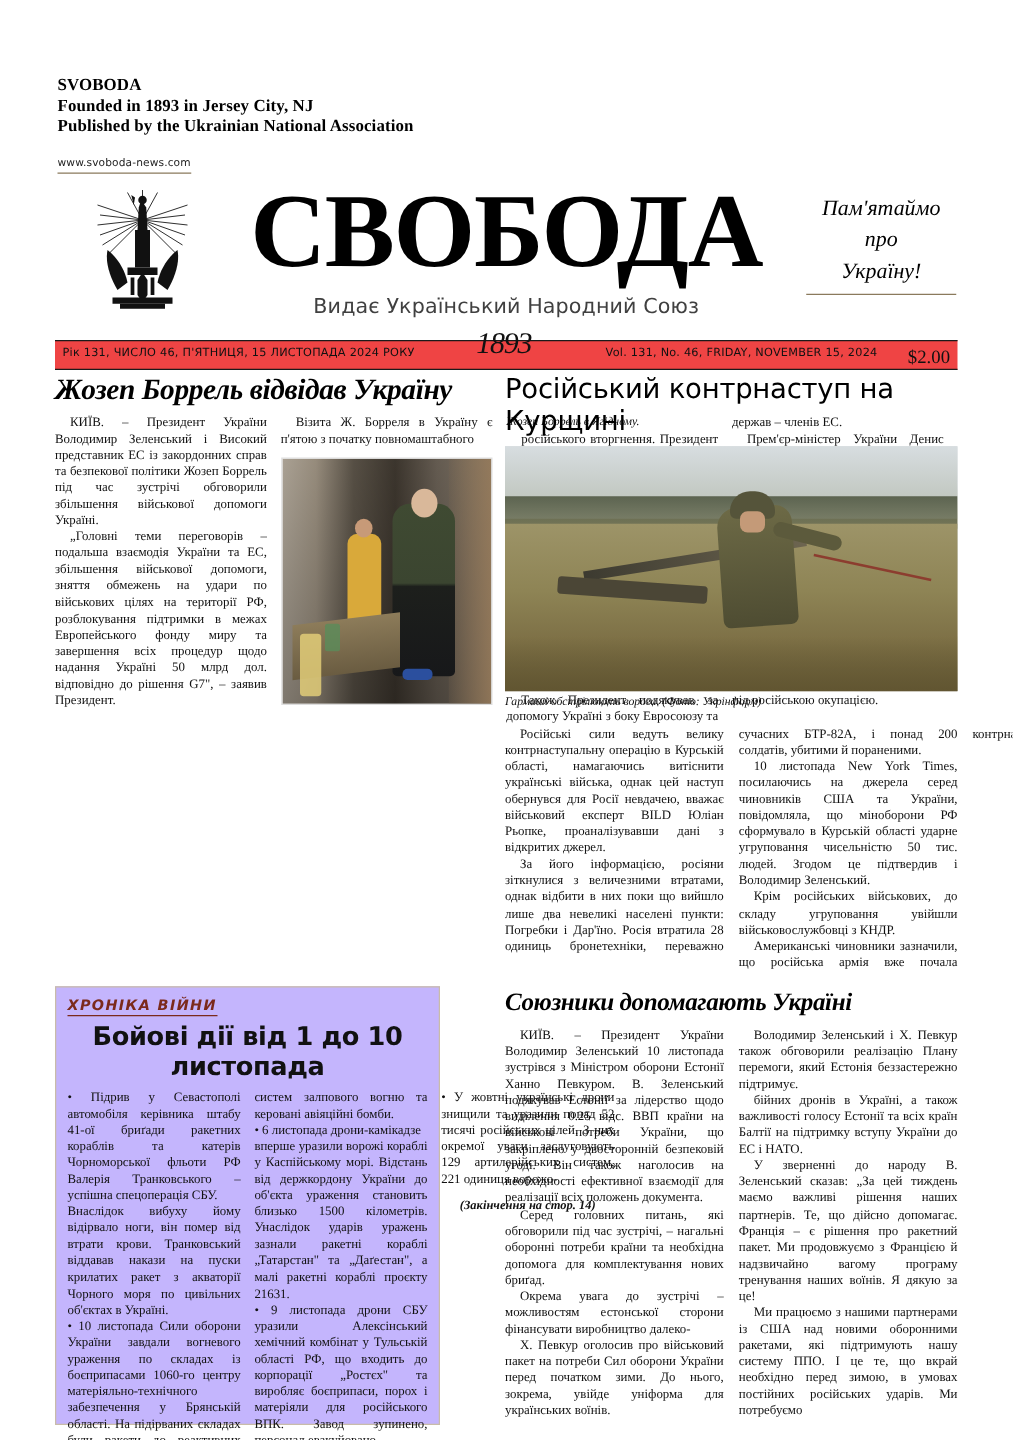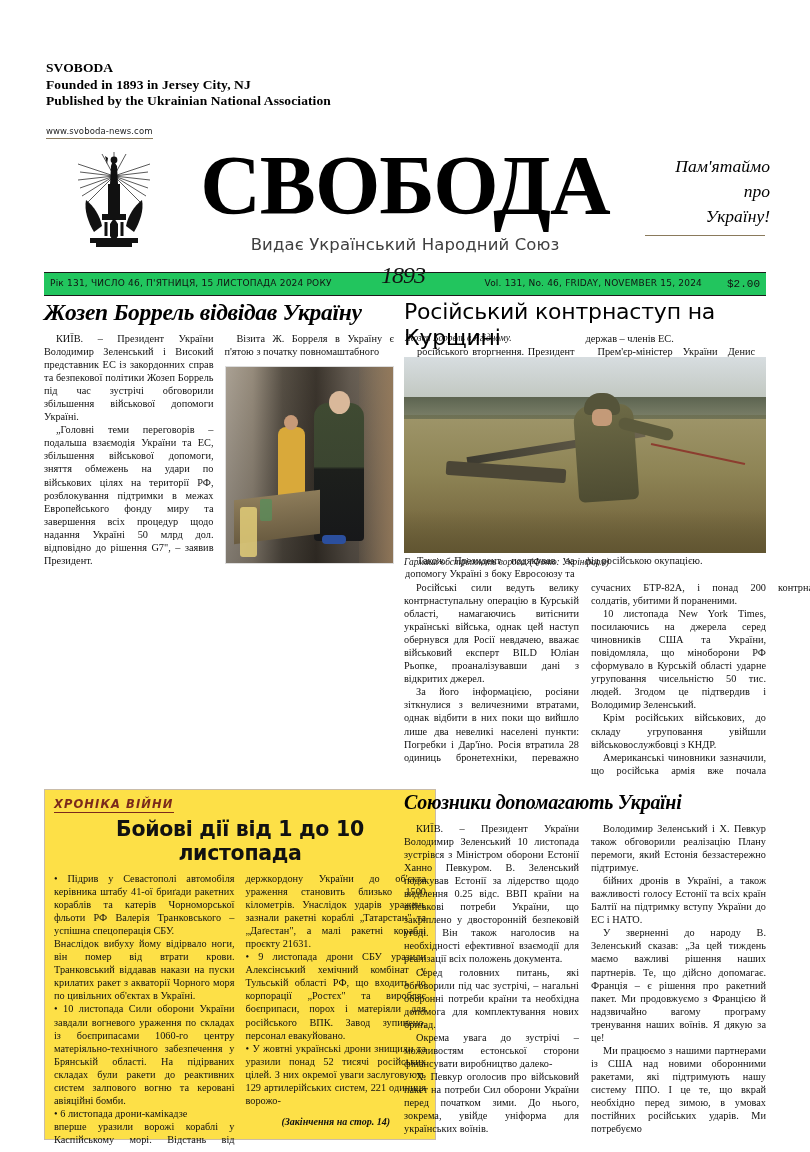--- a/index.html
+++ b/index.html
@@ -90,42 +90,42 @@
     line-height: 18px;
     color: #404040;
     margin-top: 2px;
     letter-spacing: .1px;
   }
   .slogan {
     position: absolute;
     left: 640px;
     top: 8px;
     width: 130px;
-    text-align: right;
+    text-align: center;
     font-family: "Liberation Serif", "DejaVu Serif", serif;
     font-style: italic;
     font-size: 17.5px;
     line-height: 25px;
     color: #000;
   }
   .slogan-rule {
     margin: 6px auto 0;
     width: 120px;
     height: 1px;
     background: #8a7a5c;
   }
 
   
   .datebar {
     position: absolute;
     left: 44px;
     top: 272px;
     width: 722px;
     height: 22px;
-    background: #22c55e;
+    background: #ef4444;
     border-top: 1.6px solid #1a1a1a;
     border-bottom: 1.6px solid #1a1a1a;
   }
   .datebar-left {
     position: absolute;
     left: 6px;
     top: 5px;
     font-family: "DejaVu Sans", "Liberation Sans", sans-serif;
     font-size: 9px;
     letter-spacing: .2px;
@@ -137,22 +137,22 @@
     top: 5px;
     font-family: "DejaVu Sans", "Liberation Sans", sans-serif;
     font-size: 9px;
     letter-spacing: .2px;
     color: #111;
   }
   .datebar-price {
     position: absolute;
     right: 6px;
     top: 5px;
-    font-family: Liberation Mono, monospace;
-    font-size: 11px;
+    font-family: Liberation Serif, serif;
+    font-size: 15px;
     color: #111;
   }
   .datebar-year {
     position: absolute;
     left: 50%;
     margin-left: -24px;
     top: -11px;
     font-family: "Liberation Serif", "DejaVu Serif", serif;
     font-style: italic;
     font-size: 24px;
@@ -332,23 +332,23 @@
     column-count: 2;
     column-gap: 12px;
     height: 196px;
   }
 
   
   .chron {
     position: absolute;
     left: 44px;
     top: 789px;
-    width: 392px;
+    width: 308px;
     height: 351px;
-    background: #fde047;
+    background: #c4b5fd;
     border: 1px solid #c9bca9;
     box-sizing: border-box;
   }
   .chron-kicker {
     font-family: "DejaVu Sans", "Liberation Sans", sans-serif;
     font-style: italic;
     font-weight: bold;
     font-size: 11.5px;
     letter-spacing: 1.1px;
     color: #7b2a1c;

